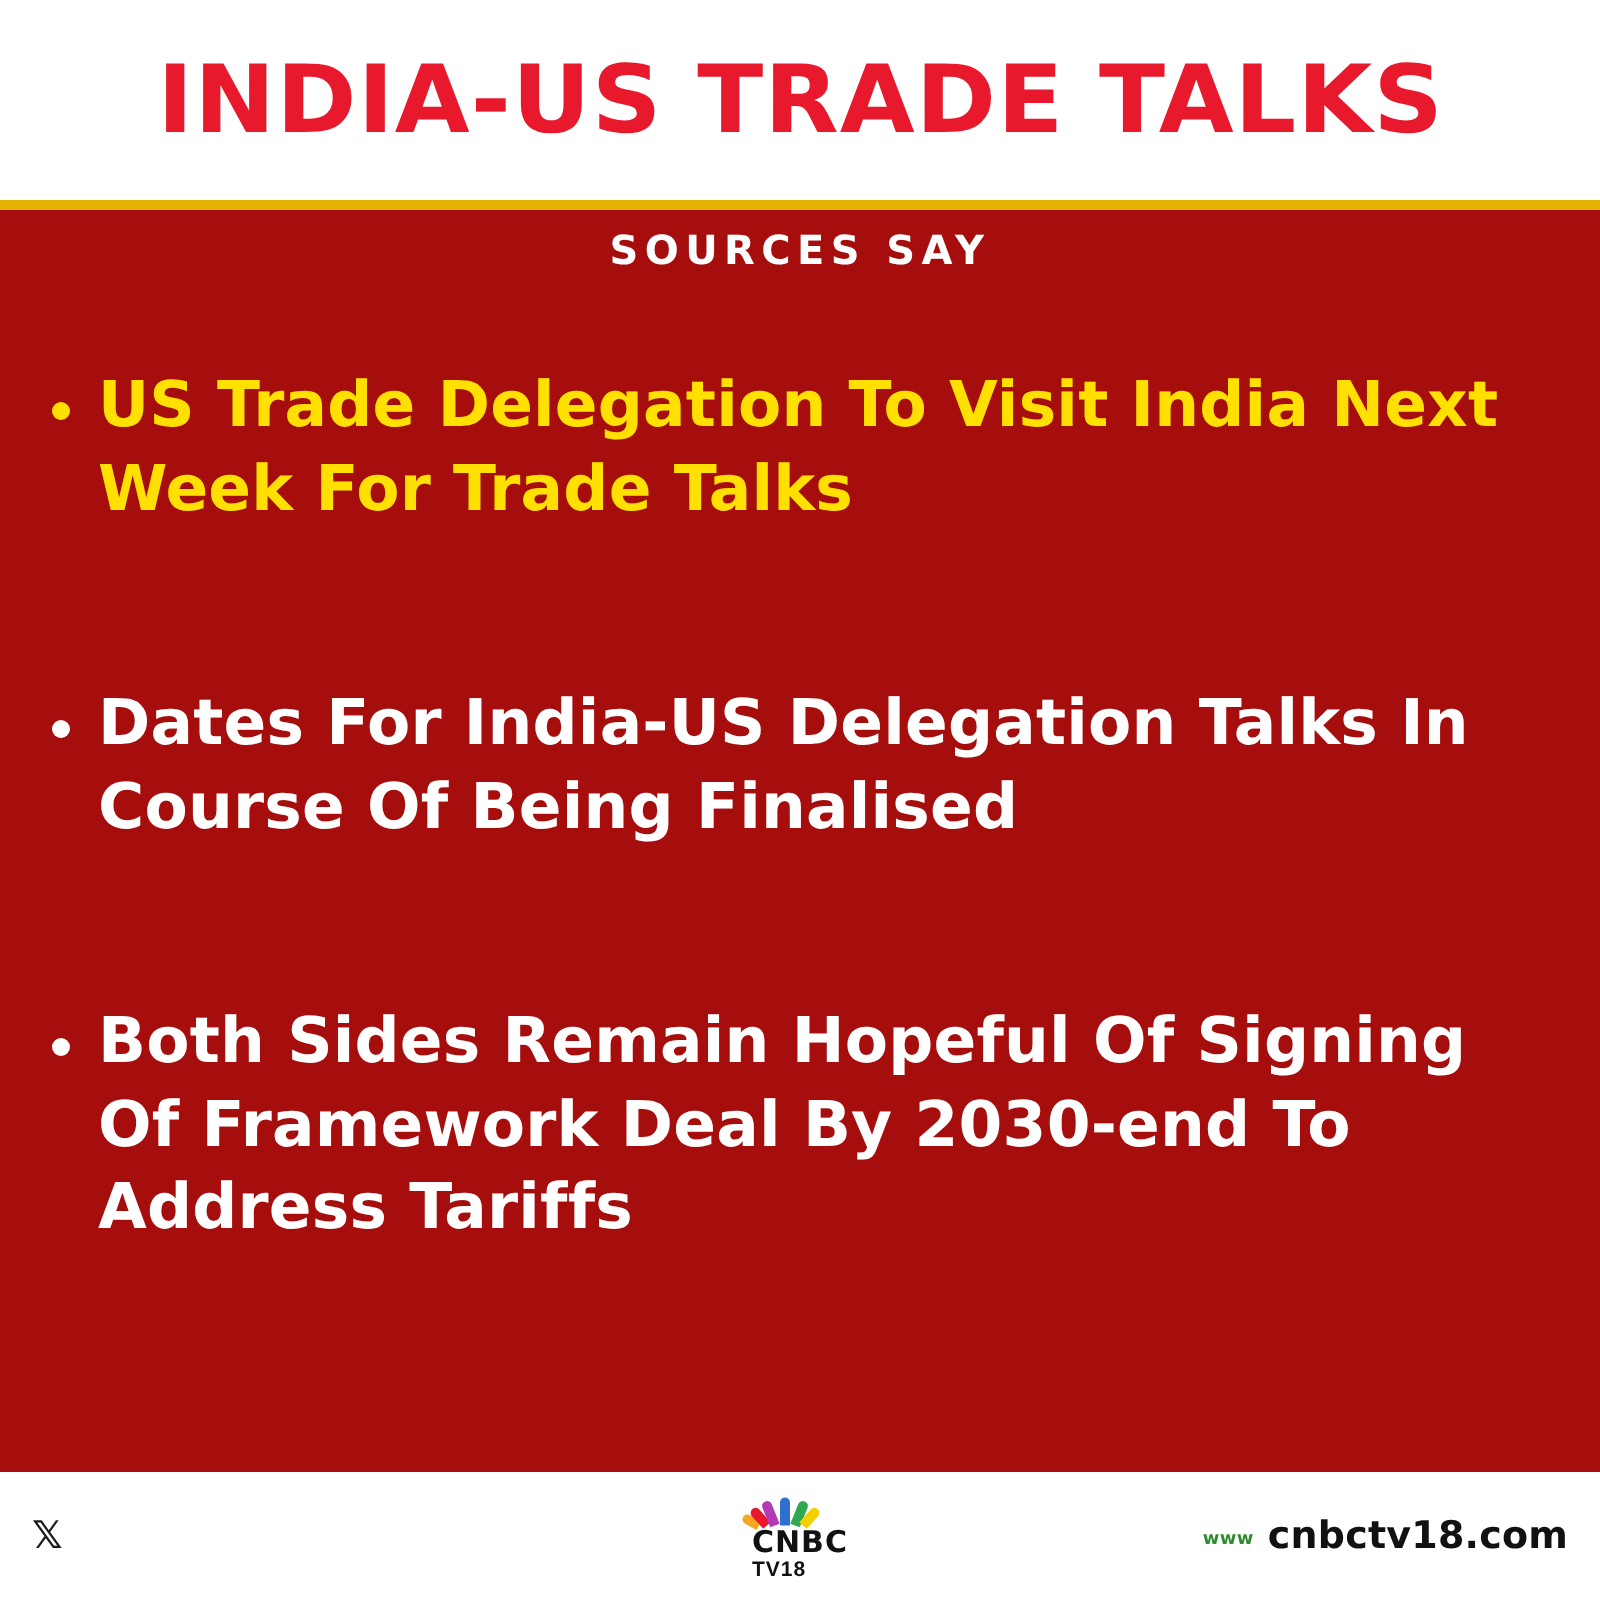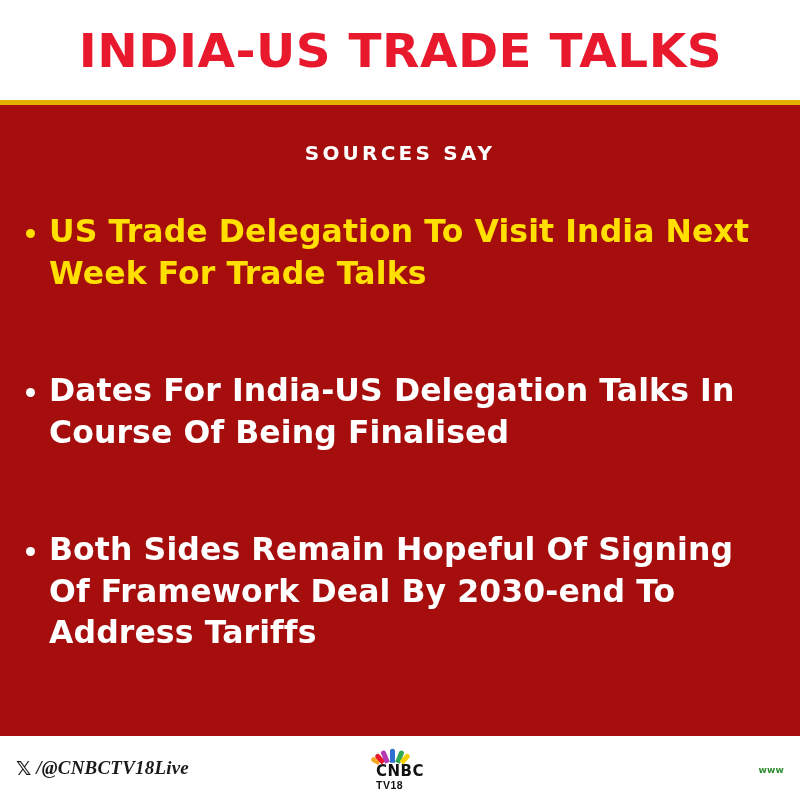--- a/index.html
+++ b/index.html
@@ -56,21 +56,21 @@
     background: #a60e0e;
     padding: 0;
   }
   .kicker {
     text-align: center;
     color: #ffffff;
     font-family: "DejaVu Sans", sans-serif;
     font-weight: 700;
     font-size: 20px;
     letter-spacing: 3.2px;
-    margin-top: 36px;
+    margin-top: 8px;
     text-transform: uppercase;
   }
 
   .bullets {
     margin: 0;
     padding: 0;
     list-style: none;
     margin-top: 46px;
   }
   .bullet {
@@ -220,35 +220,35 @@
         <span class="dot"></span>
         <span class="b-text">Both Sides Remain Hopeful Of Signing Of Framework Deal By 2030-end To Address Tariffs</span>
       </li>
     </ul>
   </div>
 
   <div class="footer">
 
     <div class="footer-left">
       <span class="x-logo">𝕏</span>
-      <span class="handle">/@CNBCTV18Live</span>
     </div>
 
     <div class="footer-center">
       <div class="peacock">
         <span style="left:1px;  height:9px;  background:#f5a623; transform:rotate(-62deg);"></span>
         <span style="left:5px;  height:11px; background:#e8192c; transform:rotate(-42deg);"></span>
         <span style="left:9px;  height:13px; background:#b43ab4; transform:rotate(-22deg);"></span>
         <span style="left:14px; height:14px; background:#2f6fd0; transform:rotate(0deg);"></span>
         <span style="left:19px; height:13px; background:#2fa84f; transform:rotate(22deg);"></span>
         <span style="left:23px; height:11px; background:#f5d000; transform:rotate(42deg);"></span>
       </div>
       <div class="cnbc-word">CNBC</div>
       <div class="cnbc-sub">TV18</div>
     </div>
 
     <div class="footer-right">
       <span class="www">www</span>
+      <span class="site">cnbctv18.com</span>
     </div>
 
   </div>
 
 </div>
 
 </body></html>

